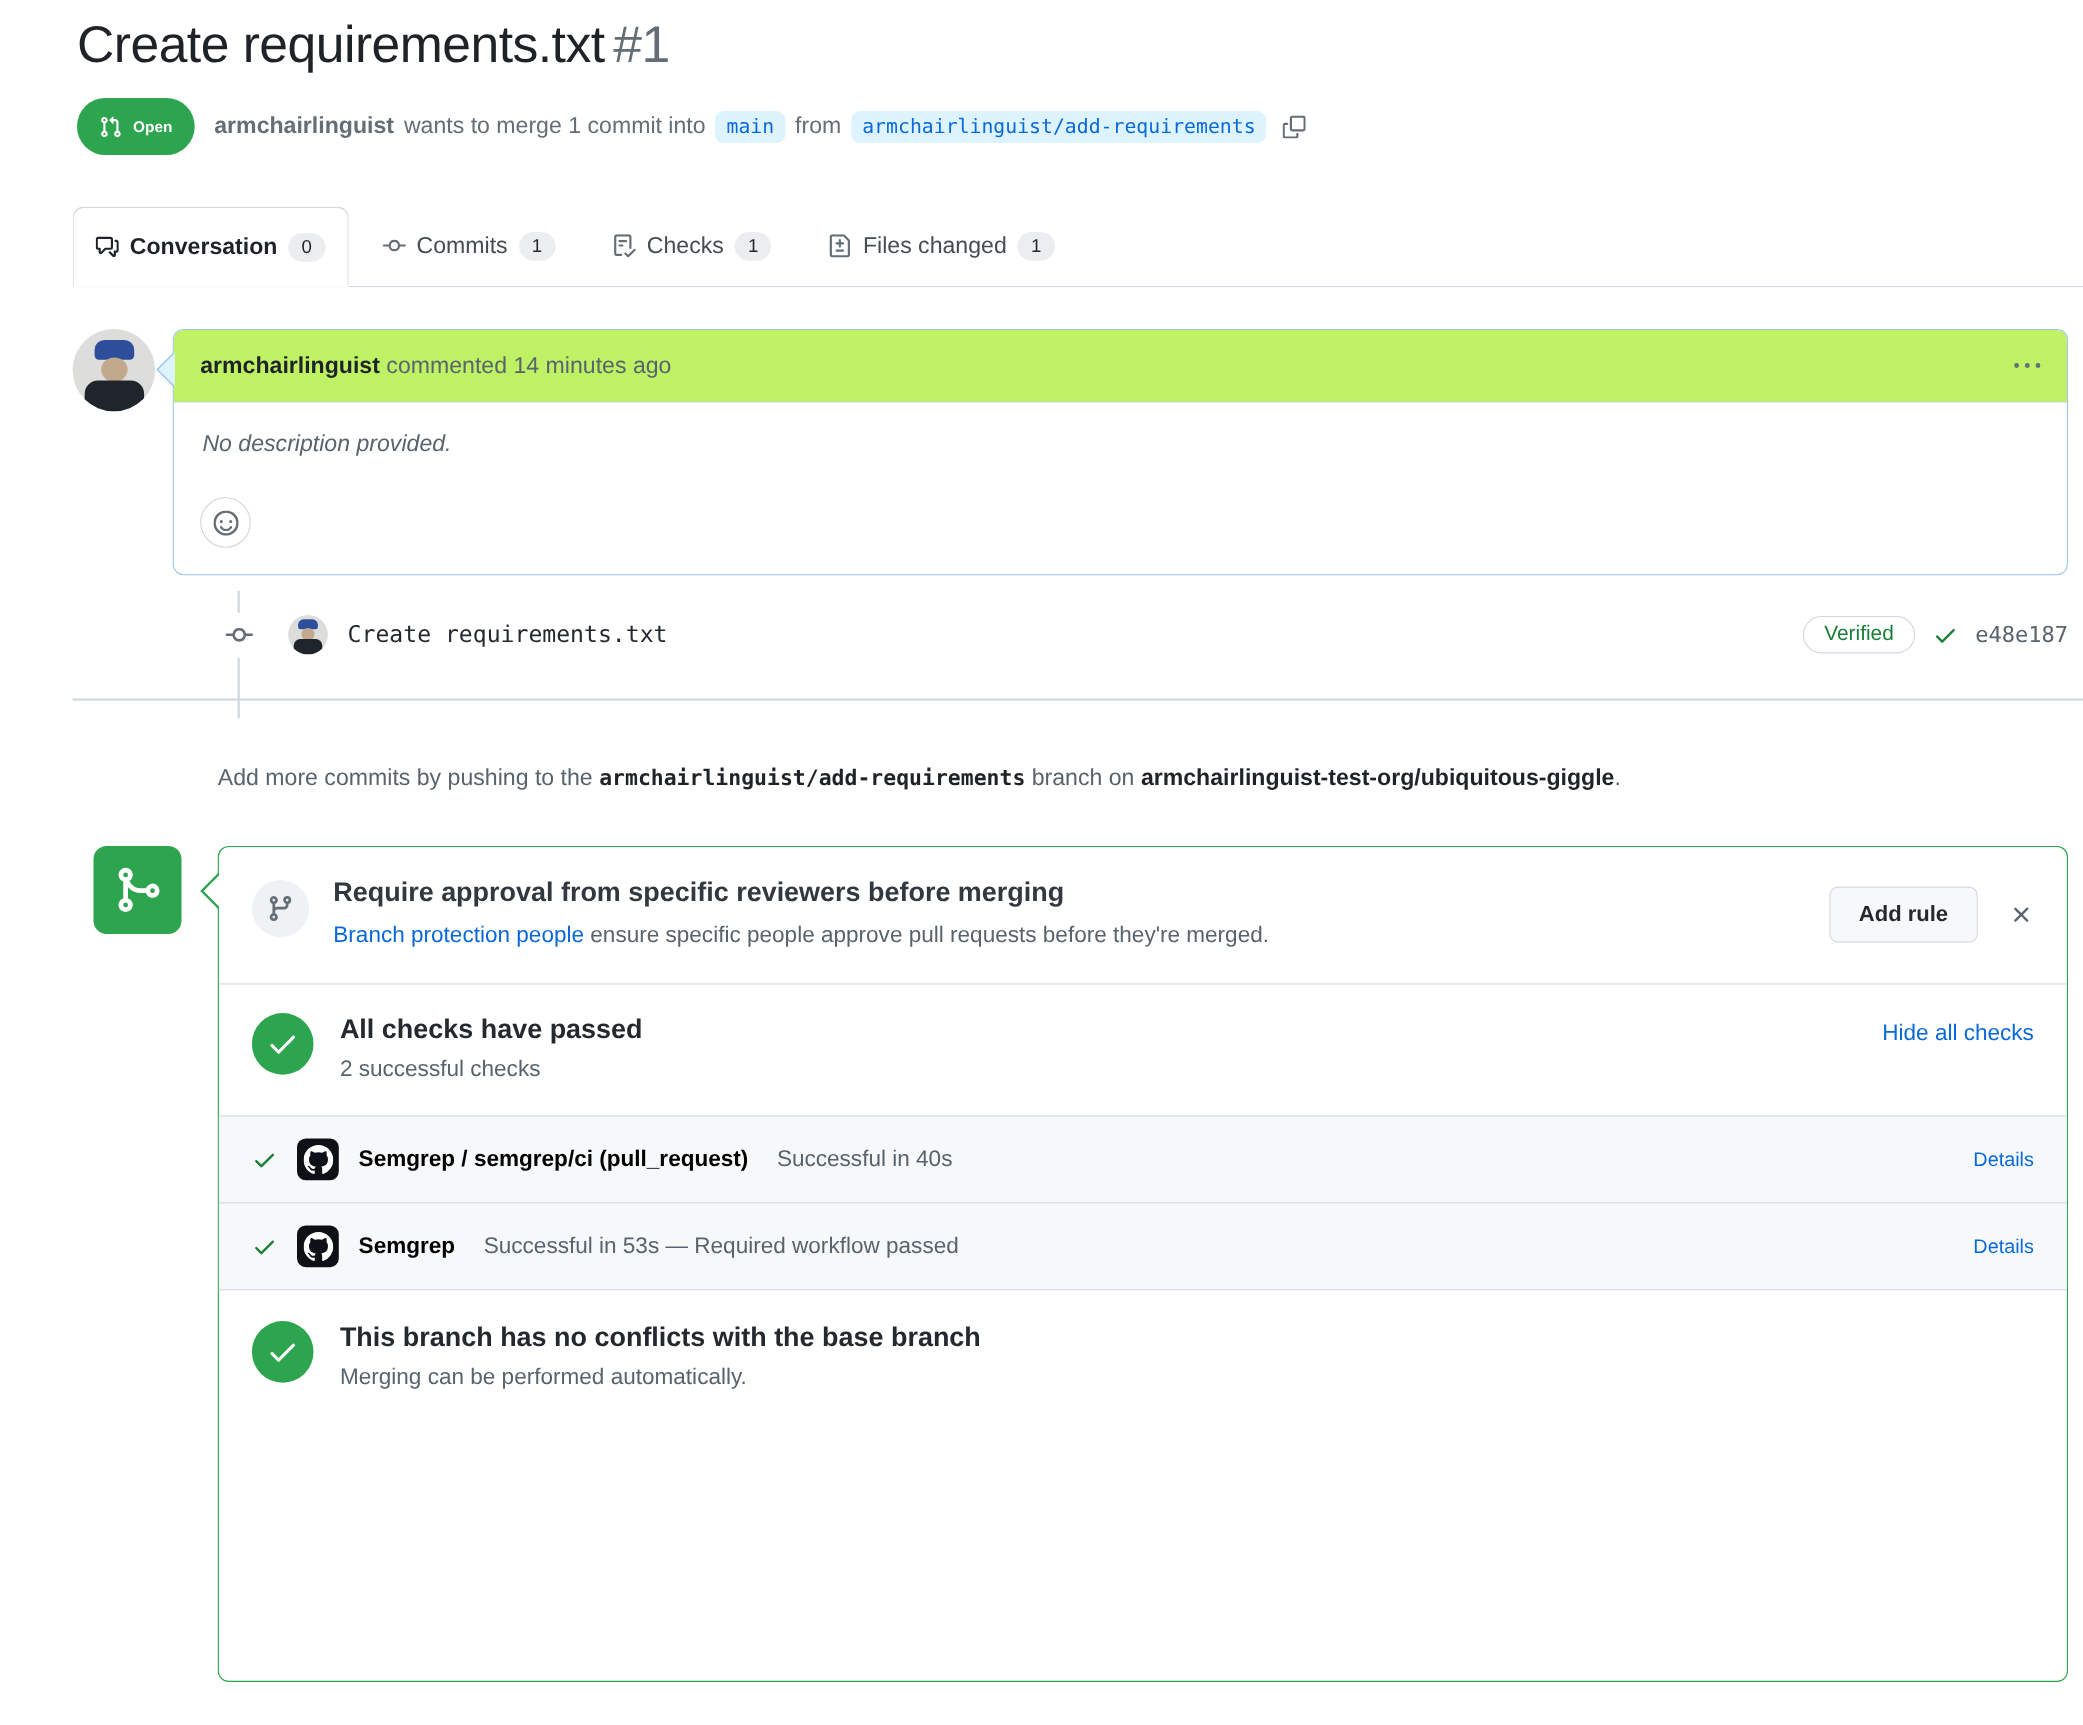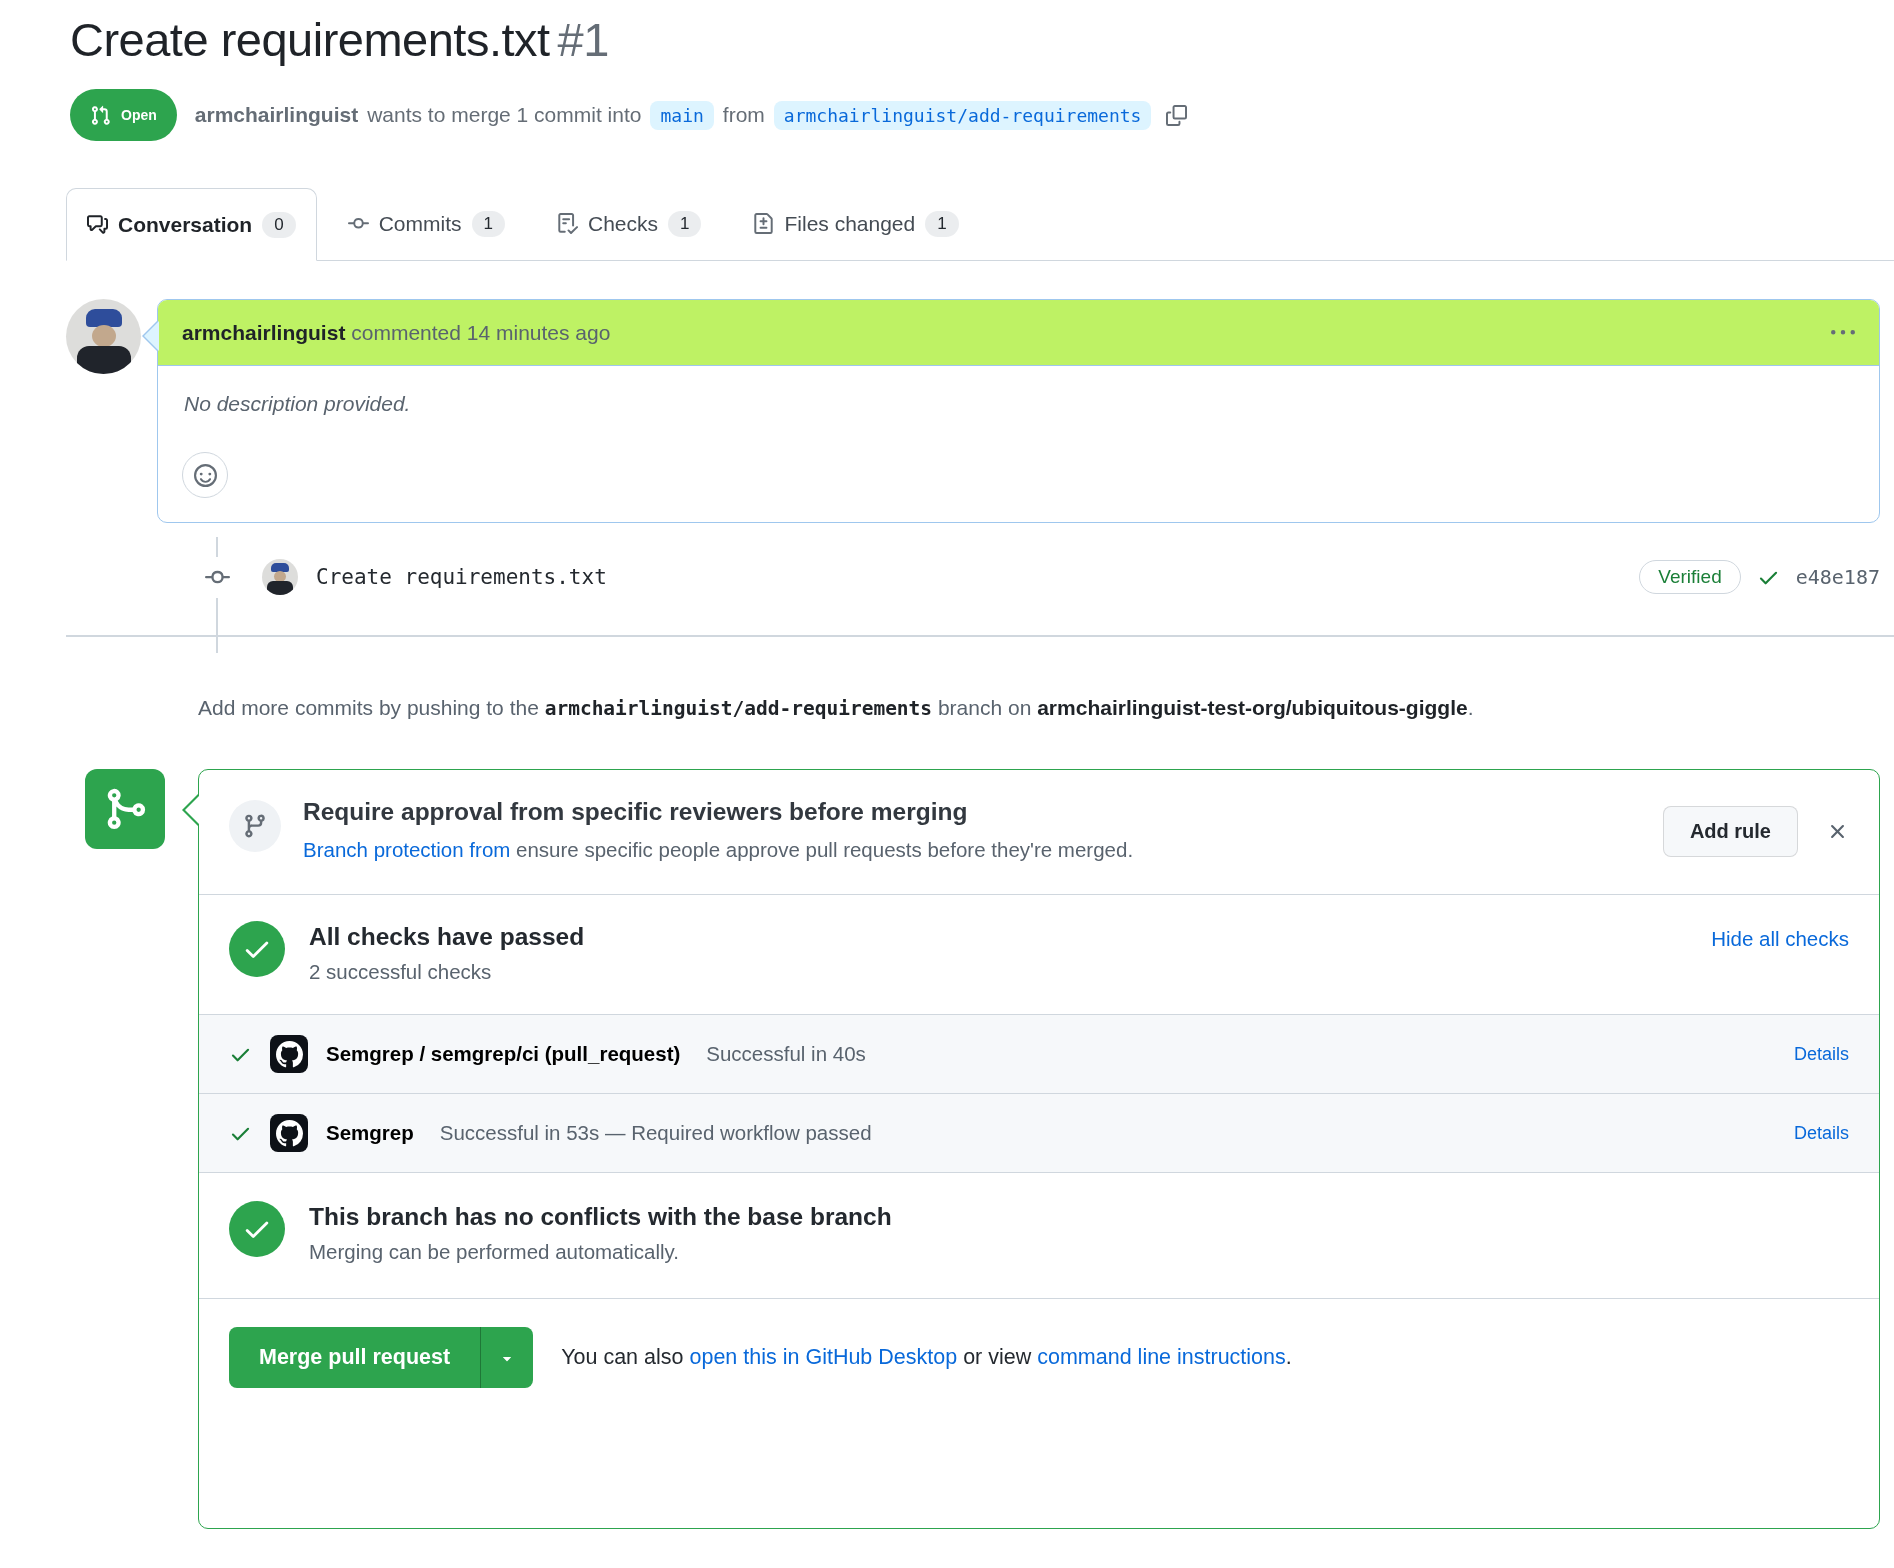--- a/index.html
+++ b/index.html
@@ -255,21 +255,21 @@
     <div class="merge-card">
 
       <div class="rule-section">
         <span class="rule-icon-wrap">
           <svg viewBox="0 0 16 16">
               <path d="M9.5 3.25a2.25 2.25 0 1 1 3 2.122V6A2.5 2.5 0 0 1 10 8.5H6a1 1 0 0 0-1 1v1.128a2.251 2.251 0 1 1-1.5 0V5.372a2.25 2.25 0 1 1 1.5 0v1.836A2.493 2.493 0 0 1 6 7h4a1 1 0 0 0 1-1v-.628a2.25 2.25 0 0 1-1.5-2.122Zm-6 0a.75.75 0 1 0 1.5 0 .75.75 0 0 0-1.5 0Zm8.25-.75a.75.75 0 1 0 0 1.5.75.75 0 0 0 0-1.5ZM4.25 12a.75.75 0 1 0 0 1.5.75.75 0 0 0 0-1.5Z"></path>
             </svg>
         </span>
         <div class="rule-text">
           <h3 class="sec-title">Require approval from specific reviewers before merging</h3>
-          <p class="rule-sub"><a class="link">Branch protection from</a><span> ensure specific people approve pull requests before they're merged.</span></p>
+          <p class="rule-sub"><a class="link">Branch protection people</a><span> ensure specific people approve pull requests before they're merged.</span></p>
         </div>
         <div class="rule-actions">
           <button class="add-rule-btn">Add rule</button>
           <span class="close-x">
             <svg viewBox="0 0 16 16">
                 <path d="M3.72 3.72a.75.75 0 0 1 1.06 0L8 6.94l3.22-3.22a.749.749 0 0 1 1.275.326.749.749 0 0 1-.215.734L9.06 8l3.22 3.22a.749.749 0 0 1-.326 1.275.749.749 0 0 1-.734-.215L8 9.06l-3.22 3.22a.751.751 0 0 1-1.042-.018.751.751 0 0 1-.018-1.042L6.94 8 3.72 4.78a.75.75 0 0 1 0-1.06Z"></path>
               </svg>
           </span>
         </div>
       </div>
@@ -325,28 +325,17 @@
           <svg viewBox="0 0 16 16">
               <path d="M13.78 4.22a.75.75 0 0 1 0 1.06l-7.25 7.25a.75.75 0 0 1-1.06 0L2.22 9.28a.751.751 0 0 1 .018-1.042.751.751 0 0 1 1.042-.018L6 10.94l6.72-6.72a.75.75 0 0 1 1.06 0Z"></path>
             </svg>
         </span>
         <div class="summary-text">
           <h3 class="sec-title">This branch has no conflicts with the base branch</h3>
           <p class="sub">Merging can be performed automatically.</p>
         </div>
       </div>
 
-      <div class="footer-section">
-        <span class="merge-btn">
-          <span class="merge-btn-main">Merge pull request</span>
-          <span class="merge-btn-caret">
-            <svg viewBox="0 0 16 16">
-                <path d="m4.427 7.427 3.396 3.396a.25.25 0 0 0 .354 0l3.396-3.396A.25.25 0 0 0 11.396 7H4.604a.25.25 0 0 0-.177.427Z"></path>
-              </svg>
-          </span>
-        </span>
-        <span class="footer-text"><span>You can also </span><a class="link">open this in GitHub Desktop</a><span> or view </span><a class="link">command line instructions</a><span>.</span></span>
-      </div>
 
     </div>
   </section>
 
 </div>
 
 </body></html>

